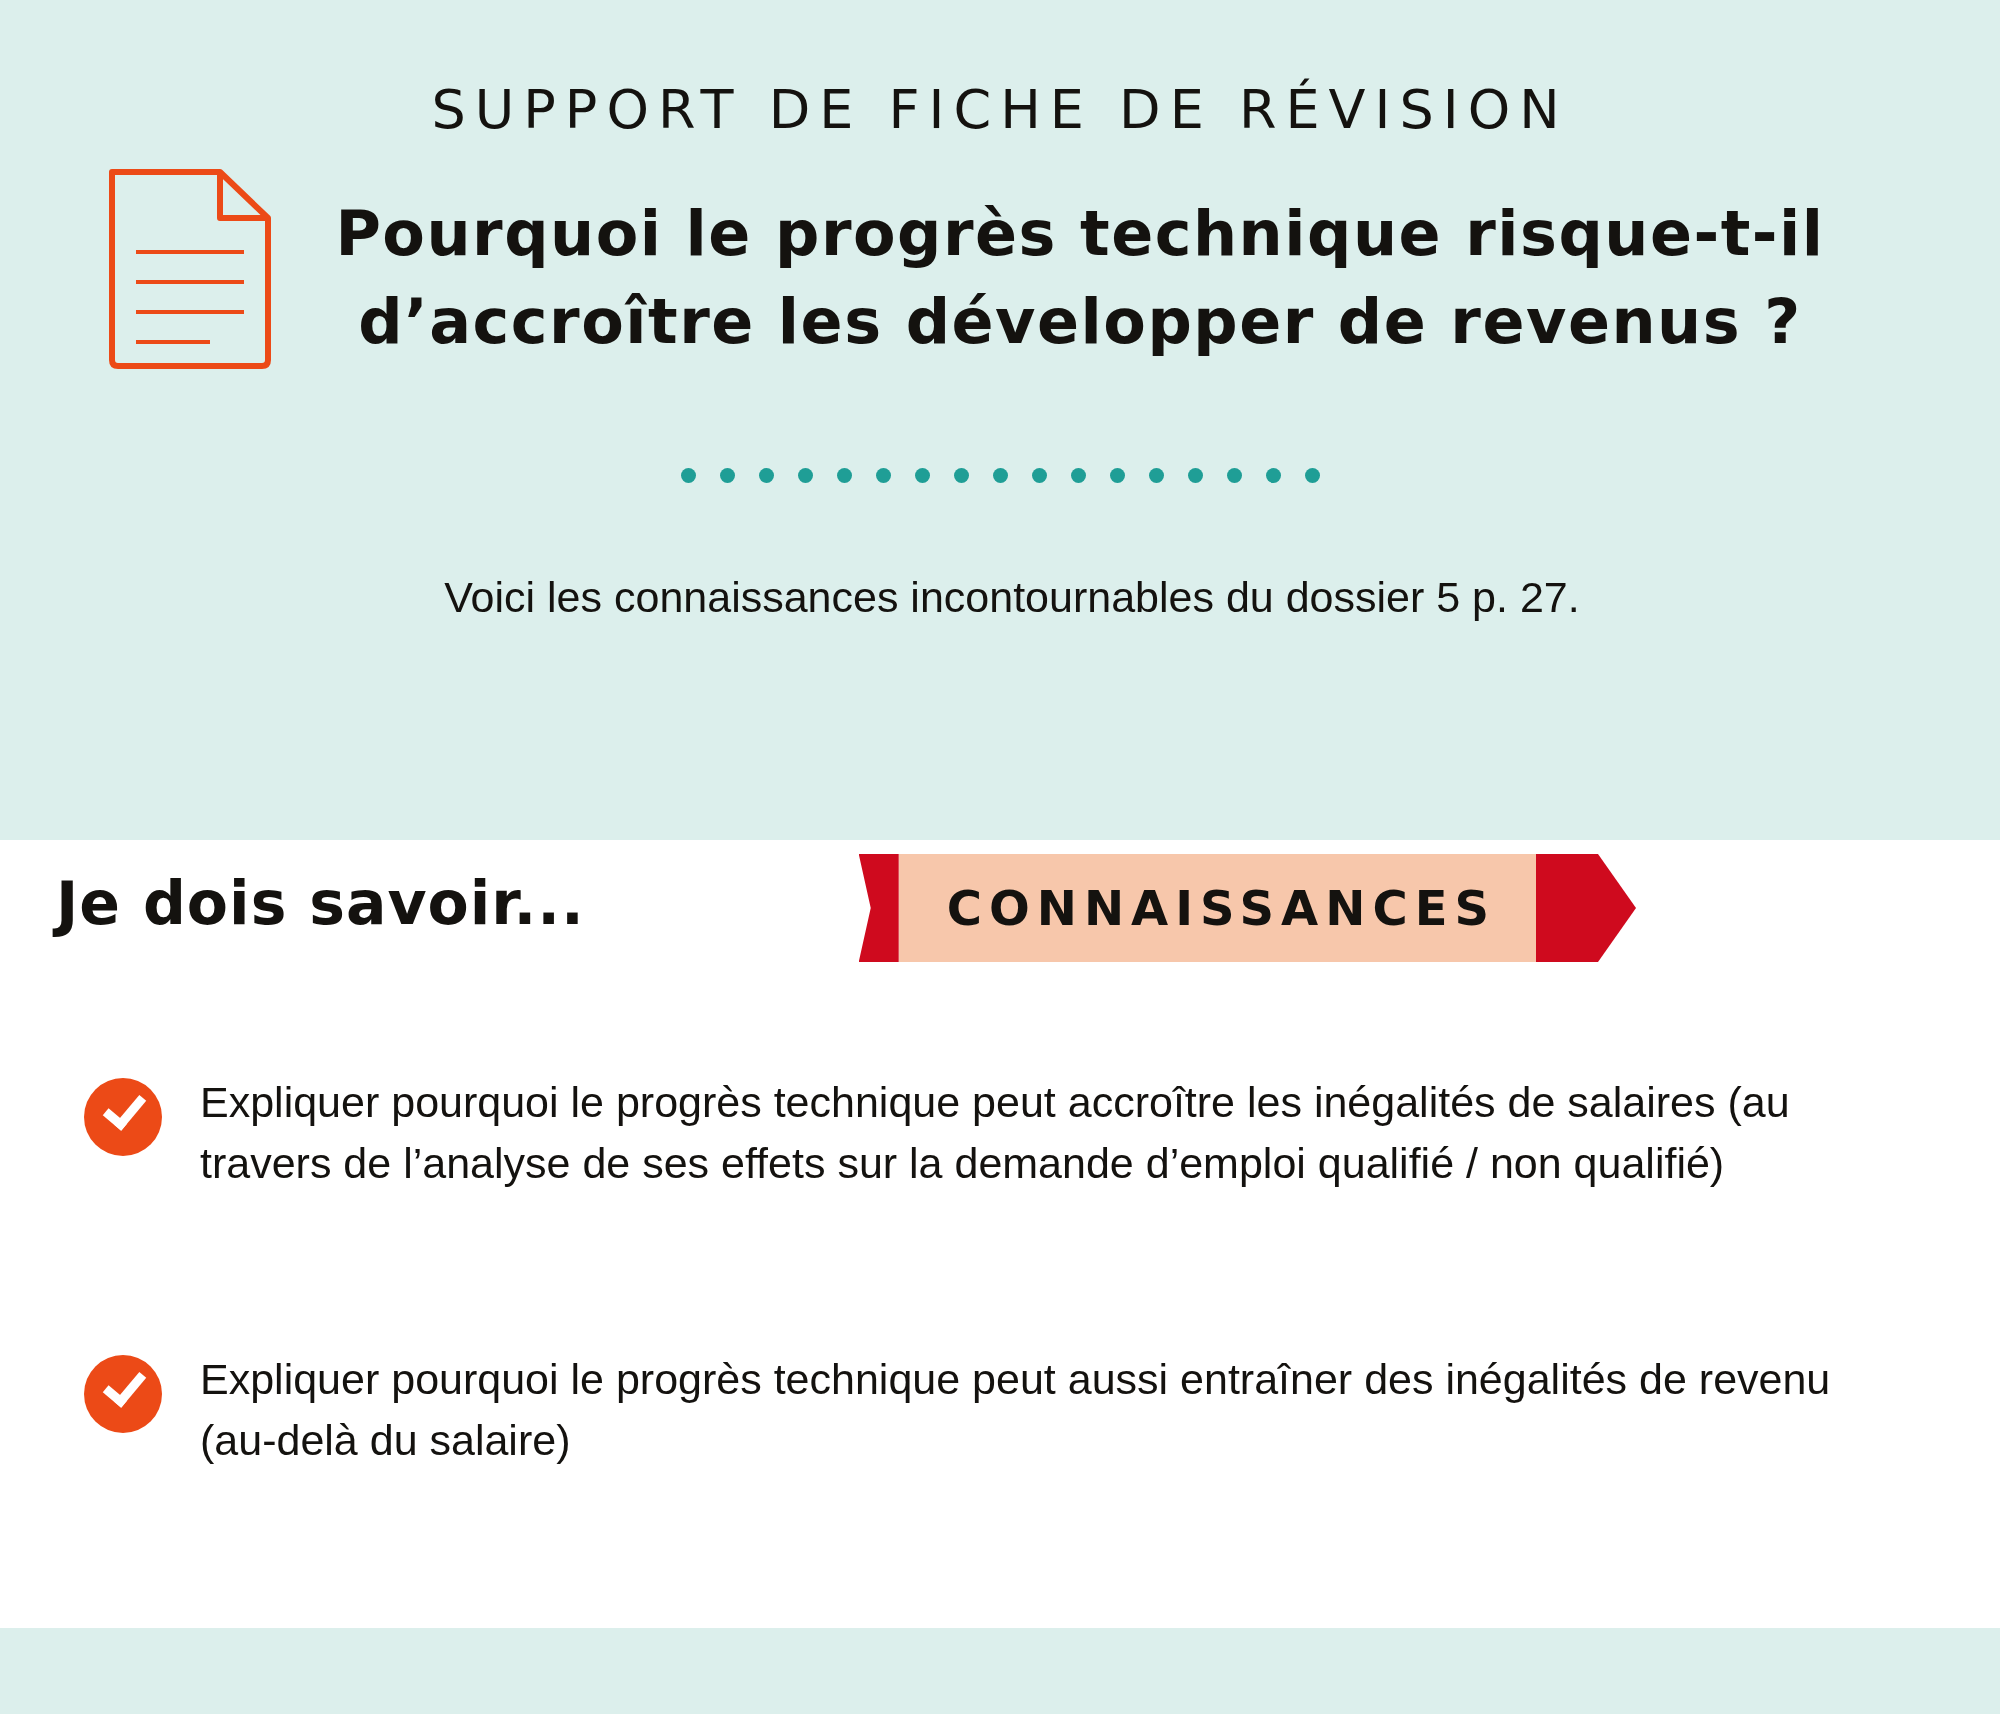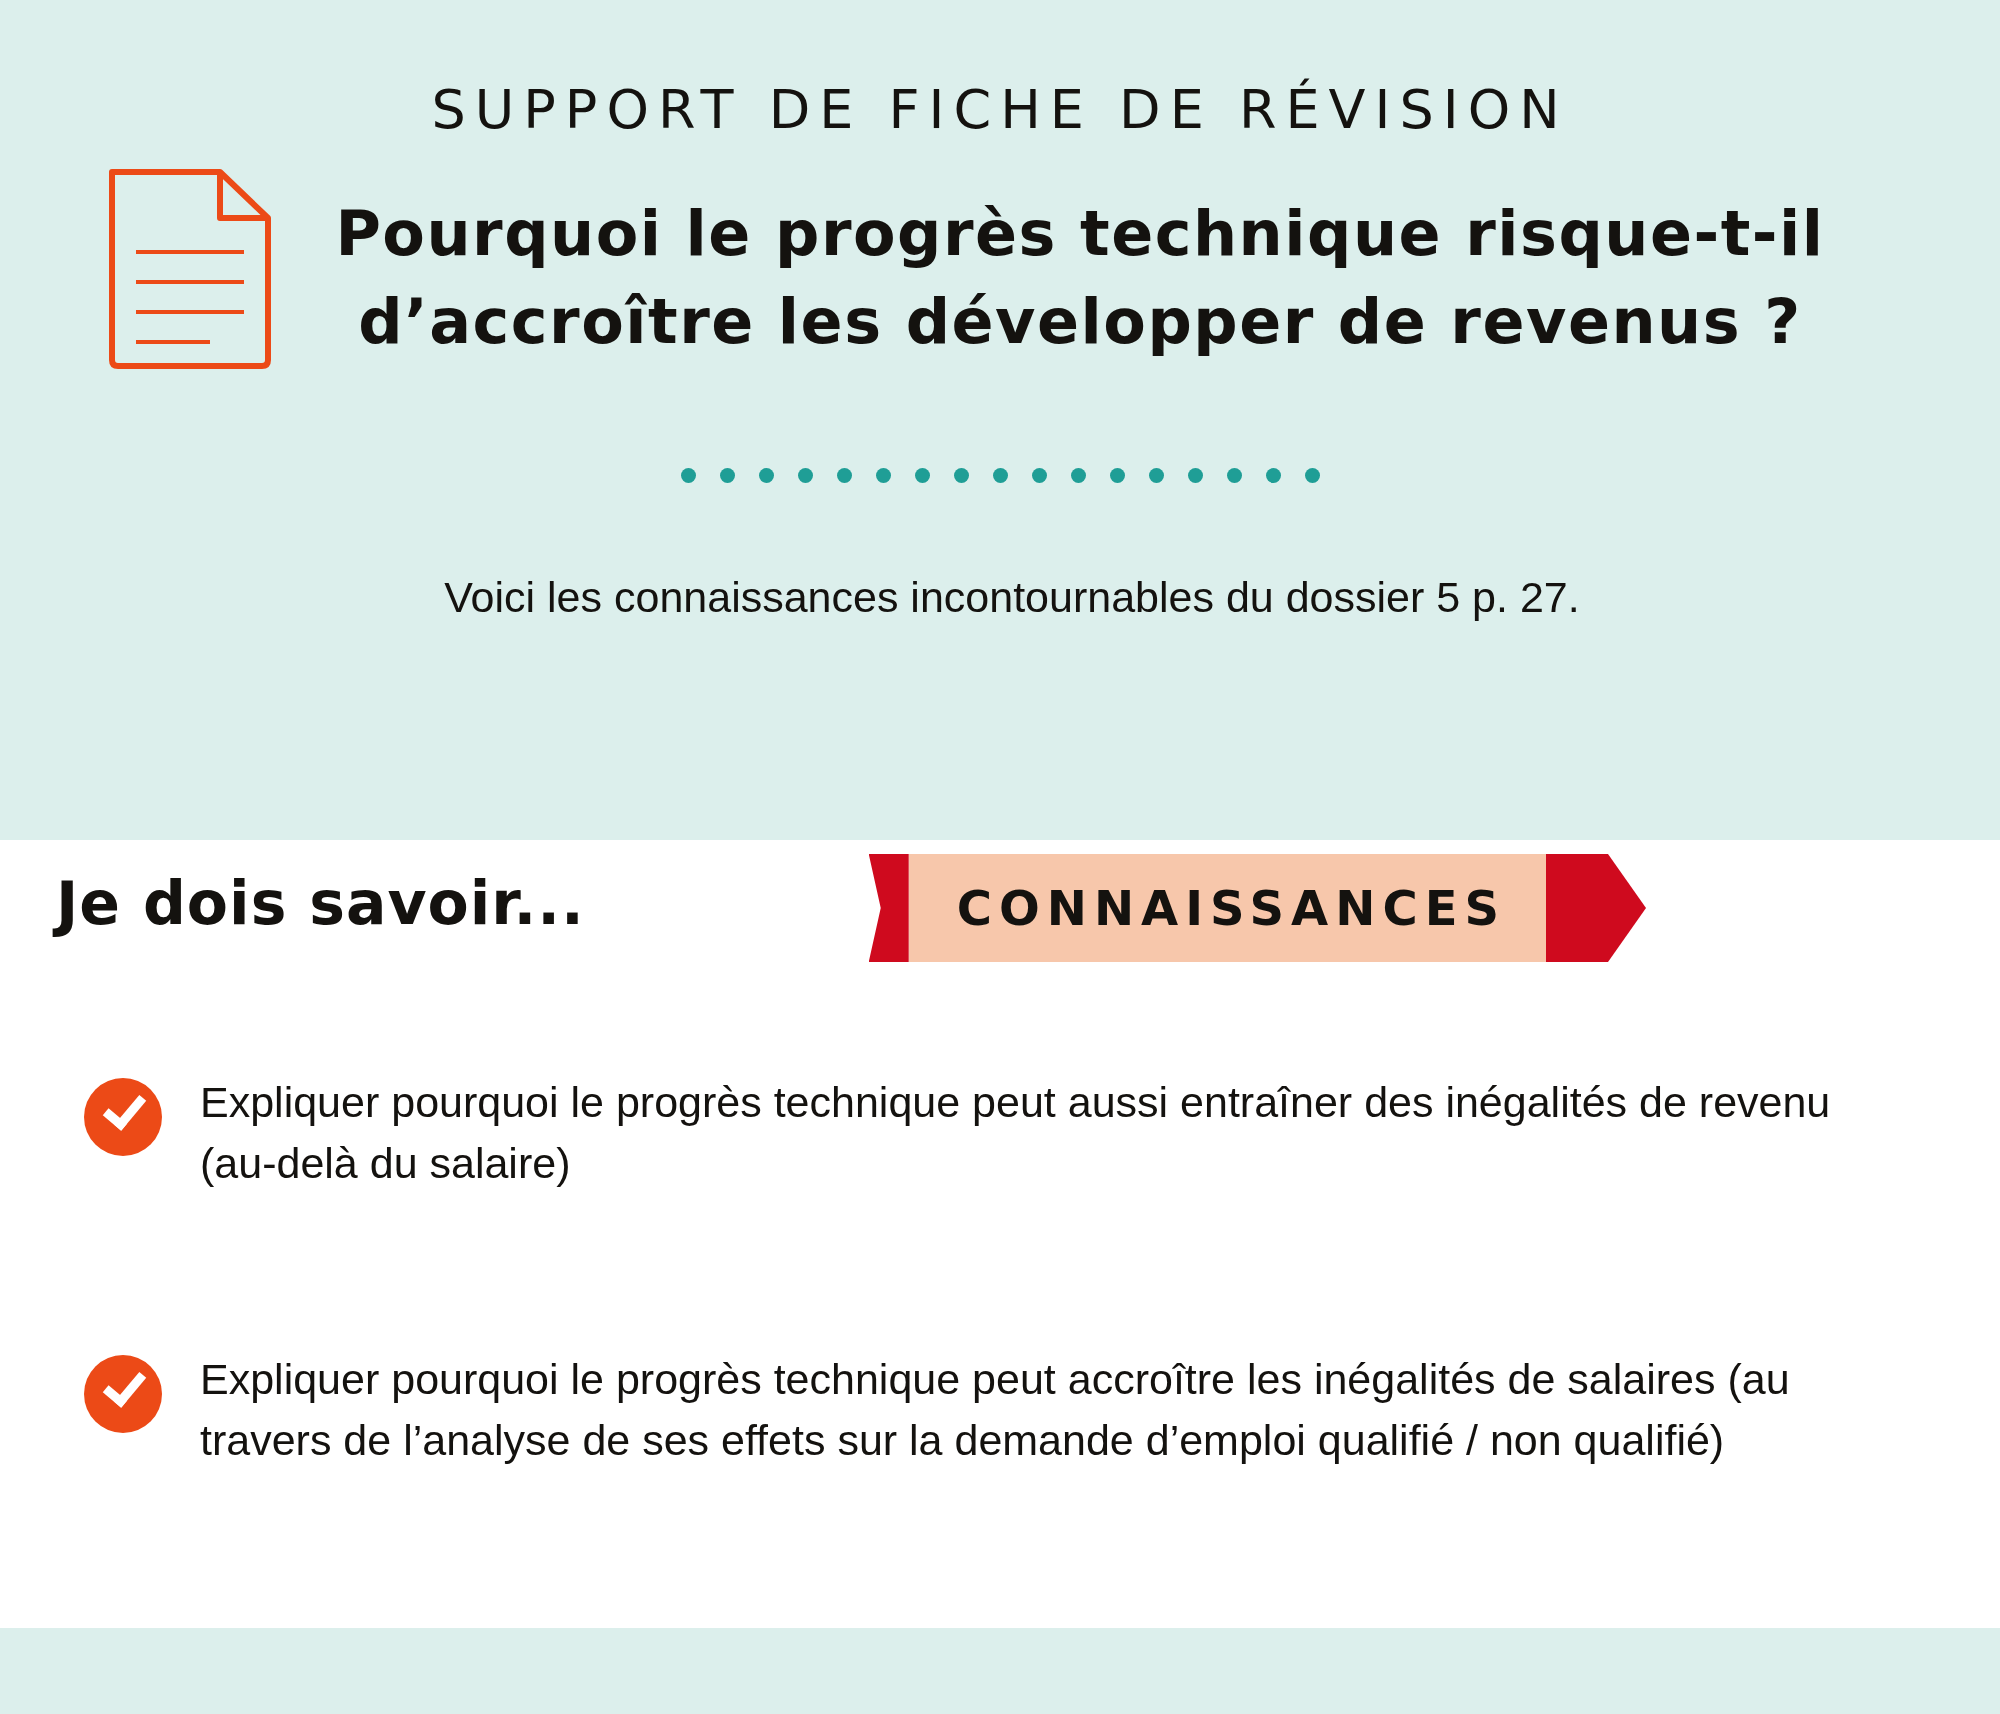--- a/index.html
+++ b/index.html
@@ -108,21 +108,21 @@
     top: 28px;
     font-family: "DejaVu Sans", sans-serif;
     font-weight: 700;
     font-size: 60px;
     letter-spacing: 1px;
     color: #14120f;
   }
 
   .ribbon {
     position: absolute;
-    right: 6px;
+    right: 16px;
     top: 14px;
     height: 108px;
     display: flex;
     align-items: stretch;
   }
   .ribbon-tail {
     width: 40px;
     background: #cf0a1e;
     clip-path: polygon(0 0, 100% 0, 100% 100%, 0 100%, 30% 50%);
   }
@@ -253,24 +253,24 @@
       <div class="ribbon-tail"></div>
       <div class="ribbon-label">CONNAISSANCES</div>
       <div class="ribbon-point"></div>
     </div>
   </div>
 
   <div class="checklist">
 
     <div class="check-item">
       <div class="check-icon"></div>
-      <div class="check-text">Expliquer pourquoi le progrès technique peut aussi entraîner des inégalités de revenu (au-delà du salaire)</div>
+      <div class="check-text">Expliquer pourquoi le progrès technique peut accroître les inégalités de salaires (au travers de l’analyse de ses effets sur la demande d’emploi qualifié / non qualifié)</div>
     </div>
 
     <div class="check-item">
       <div class="check-icon"></div>
-      <div class="check-text">Expliquer pourquoi le progrès technique peut accroître les inégalités de salaires (au travers de l’analyse de ses effets sur la demande d’emploi qualifié / non qualifié)</div>
+      <div class="check-text">Expliquer pourquoi le progrès technique peut aussi entraîner des inégalités de revenu (au-delà du salaire)</div>
     </div>
 
   </div>
 
   <div class="footer-strip"></div>
 </div>
 
 </body></html>

